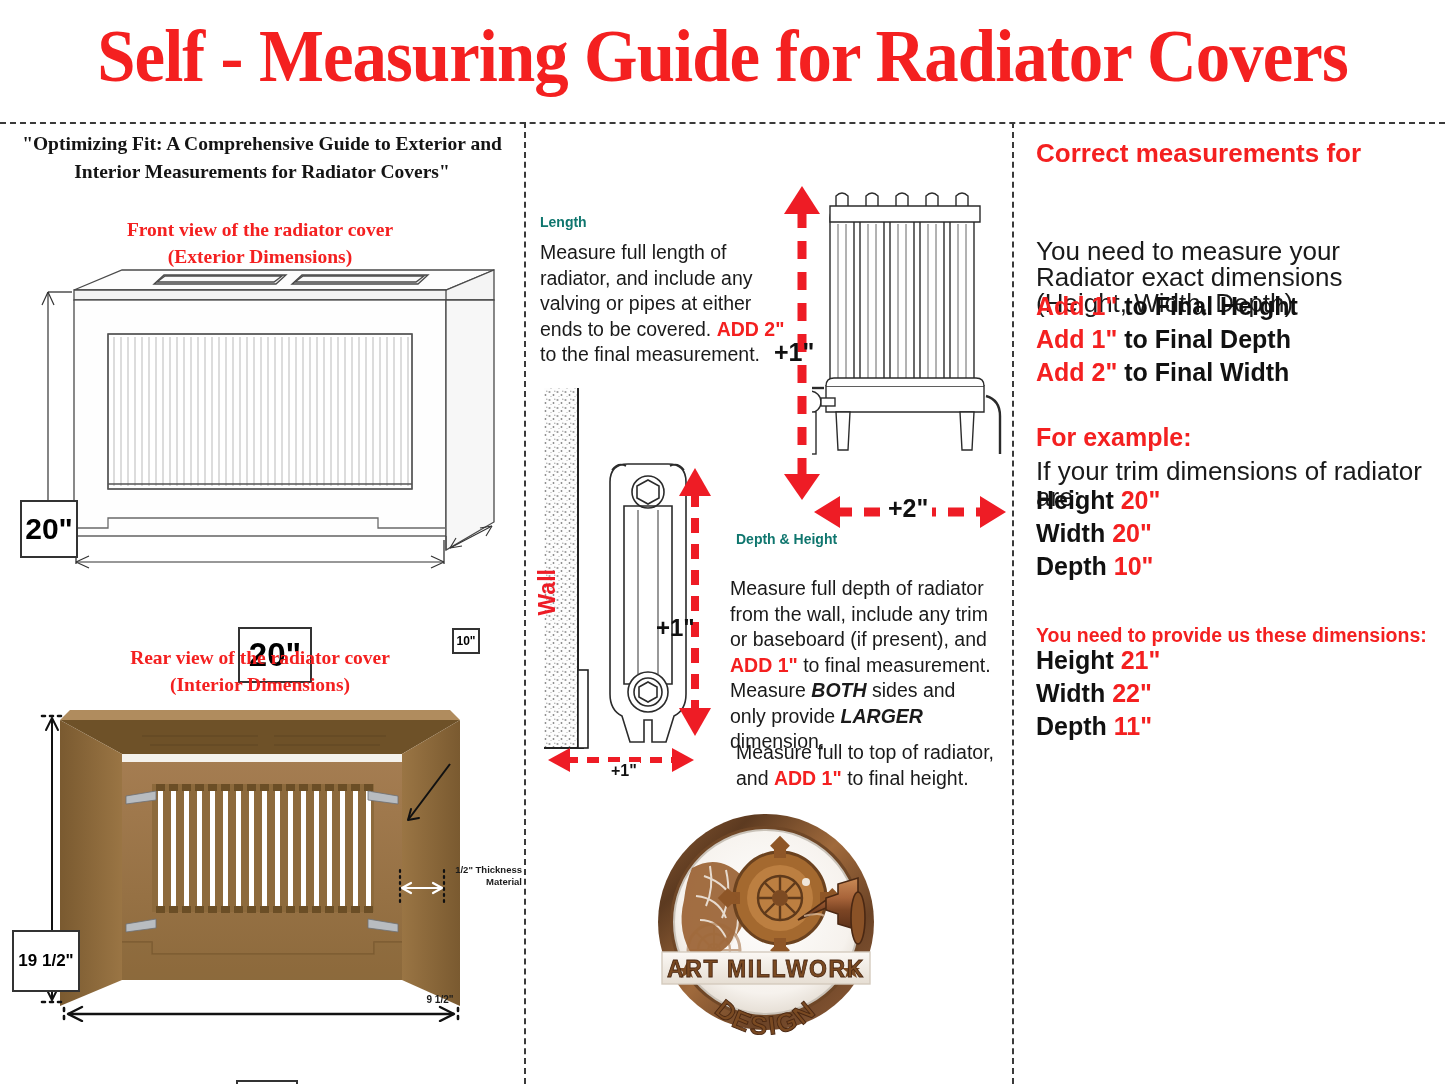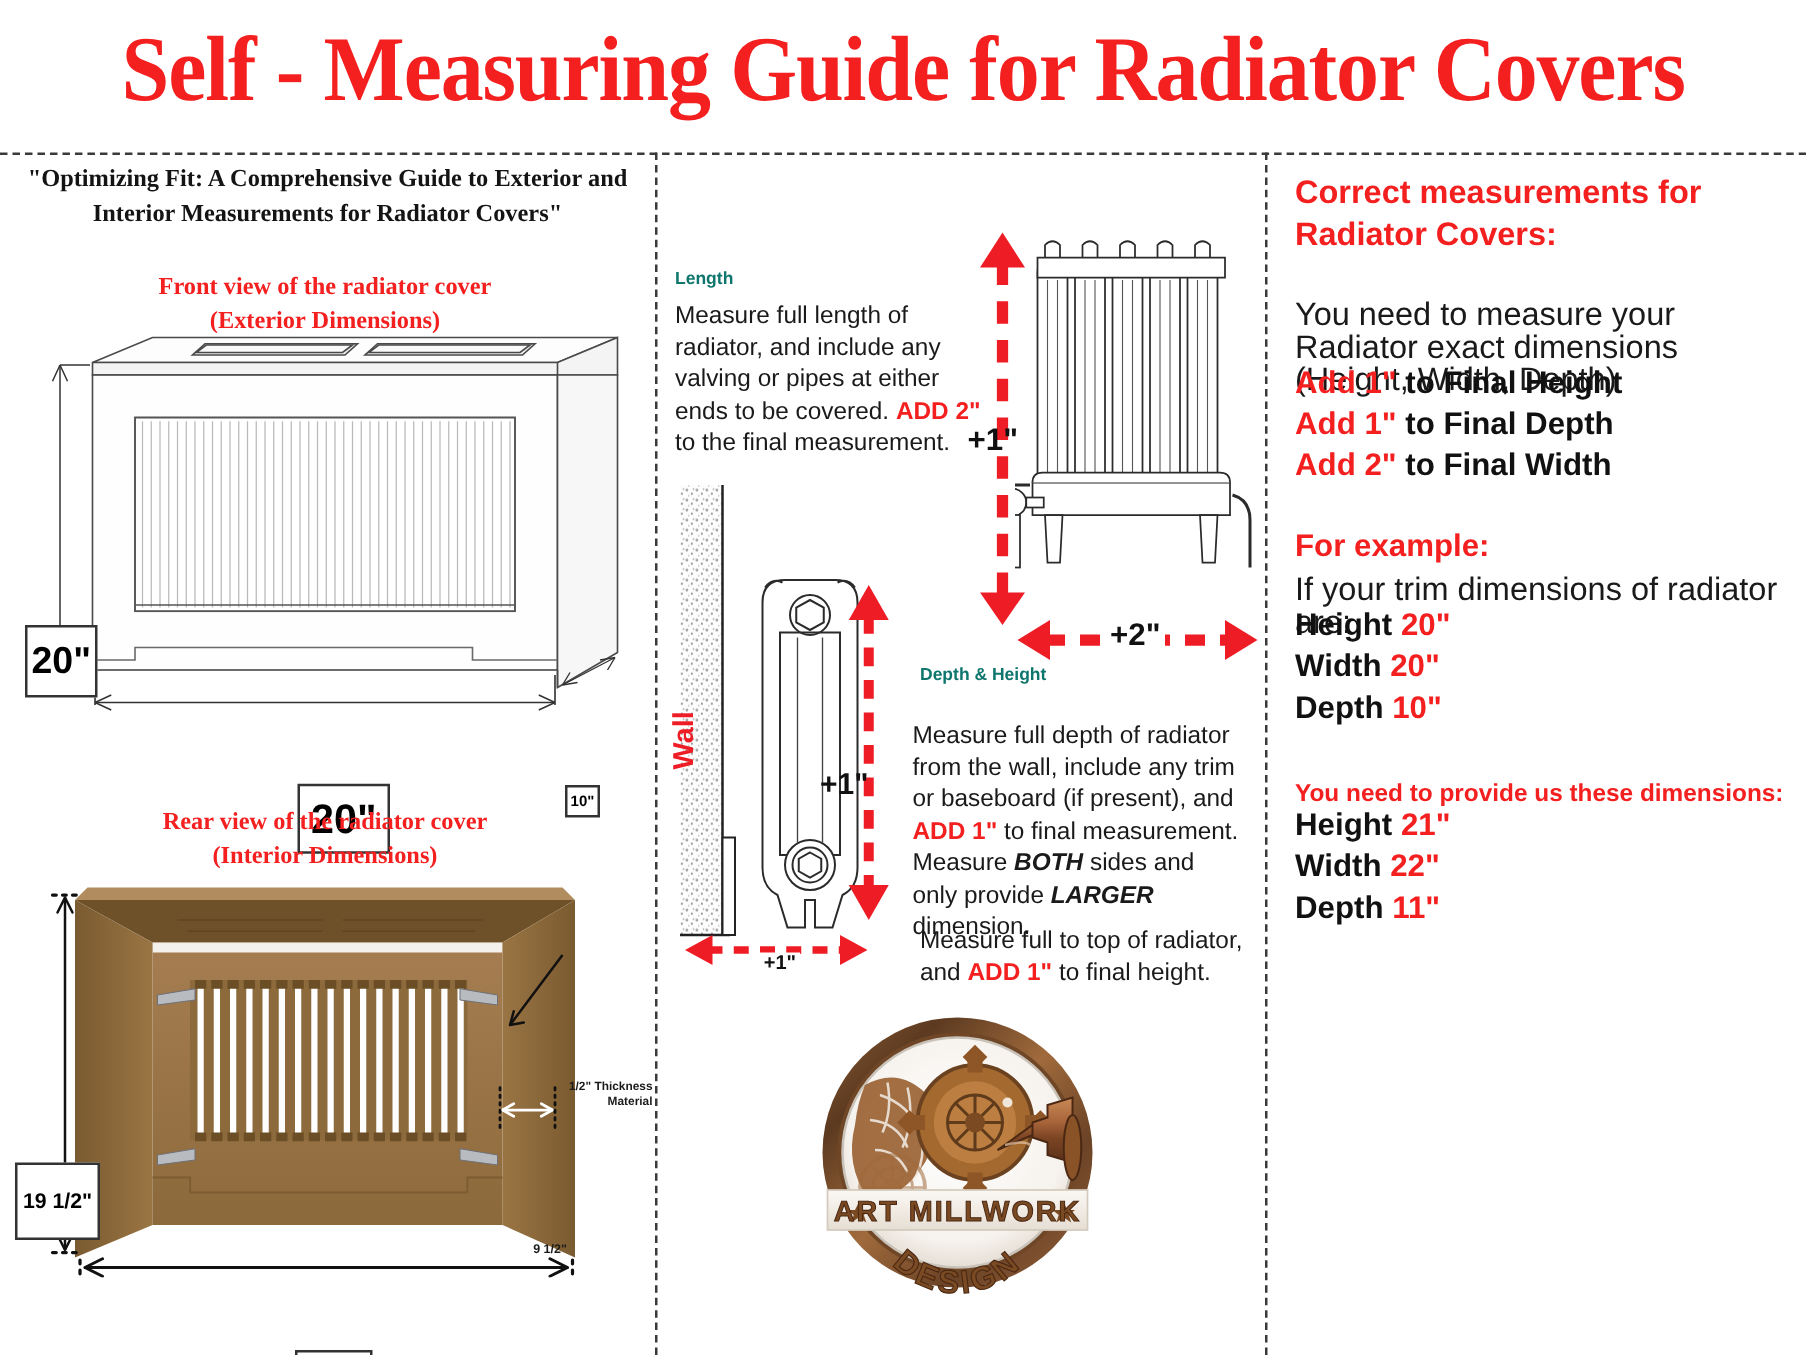--- a/index.html
+++ b/index.html
@@ -574,21 +574,20 @@
     <text font-family="'Liberation Sans', sans-serif" font-weight="bold" font-size="26" letter-spacing="3" fill="#7A4A22" stroke="#4A2813" stroke-width="0.9">
       <textPath href="#arcD" startOffset="50%" text-anchor="middle"><tspan>DESIGN</tspan></textPath>
     </text>
   </svg>
 </div>
 
 <div id="panel-right">
 
   <div class="r-red-head" style="left:24px; top:14px; width:390px;">
     <span>Correct measurements for</span><br>
-    <span>Radiator Covers:</span>
   </div>
 
   <div class="r-txt" style="left:24px; top:116px; width:392px;">You need to measure your Radiator exact dimensions (Height, Width, Depth)</div>
 
   <div class="r-line" style="left:24px; top:168px;">
     <span class="rd">Add 1"</span><span> to Final Height</span>
   </div>
   <div class="r-line" style="left:24px; top:201px;">
     <span class="rd">Add 1"</span><span> to Final Depth</span>
   </div>

